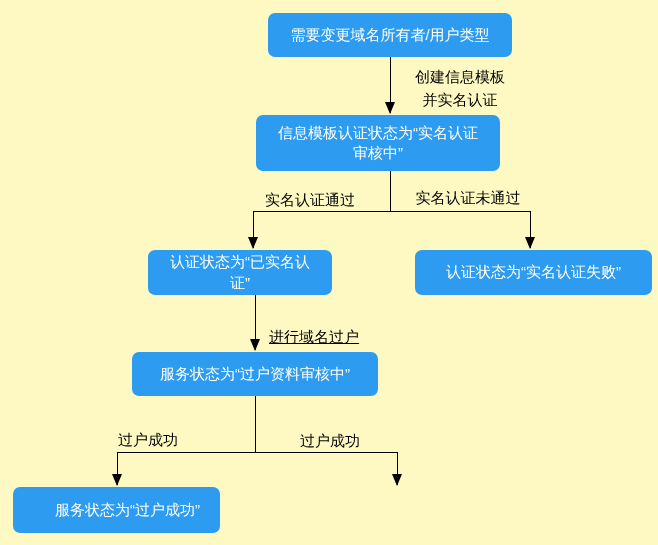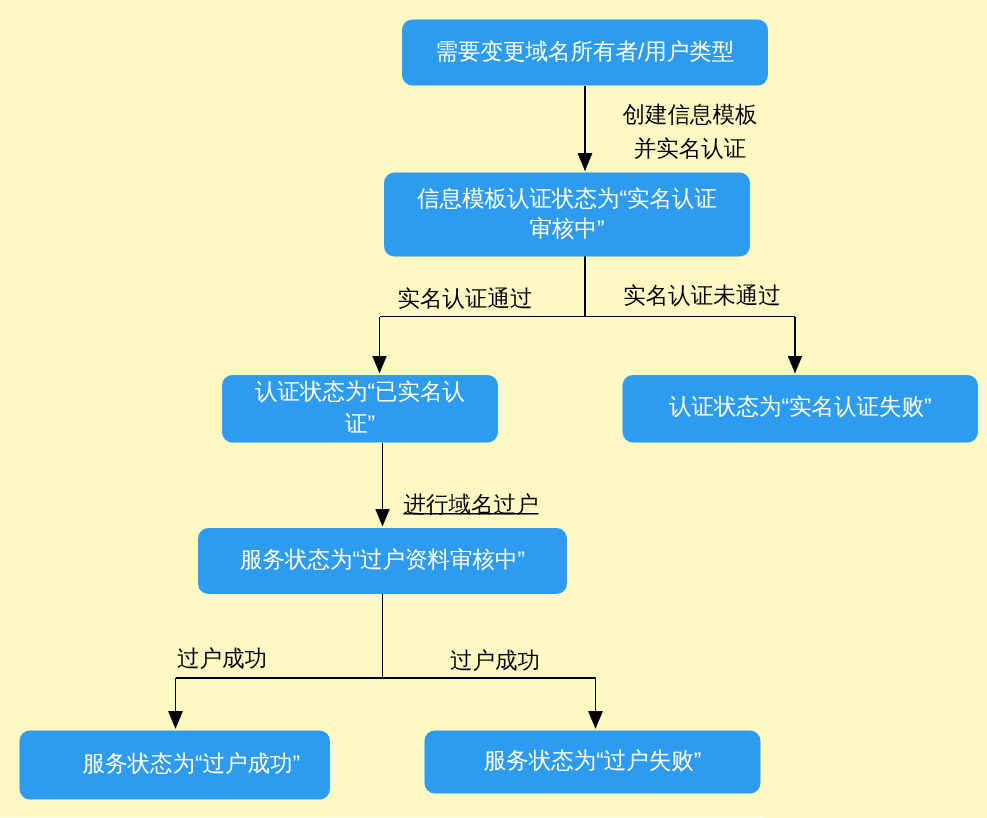--- a/index.html
+++ b/index.html
@@ -110,23 +110,20 @@
   </div>
 
   <div class="node n-auth-failed">
     <span>认证状态为“实名认证失败”</span>
   </div>
 
   <div class="node n-transfer-success">
     <span>服务状态为“过户成功”</span>
   </div>
 
-  <div class="node n-transfer-failed">
-    <span>服务状态为“过户失败”</span>
-  </div>
 
   <div class="edge-label l-create-template">创建信息模板
 并实名认证</div>
 
   <div class="edge-label l-auth-pass">实名认证通过</div>
 
   <div class="edge-label l-auth-not-pass">实名认证未通过</div>
 
   <div class="edge-label l-do-transfer">进行域名过户</div>
 

